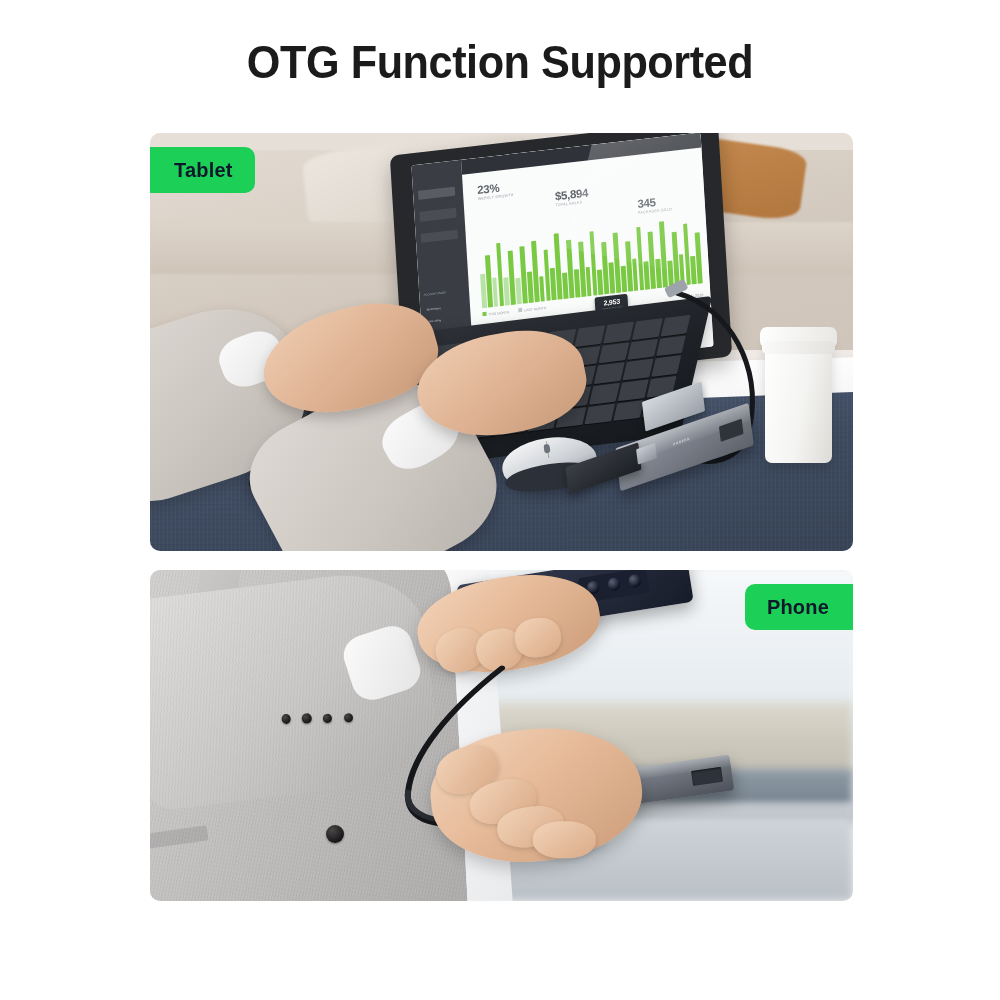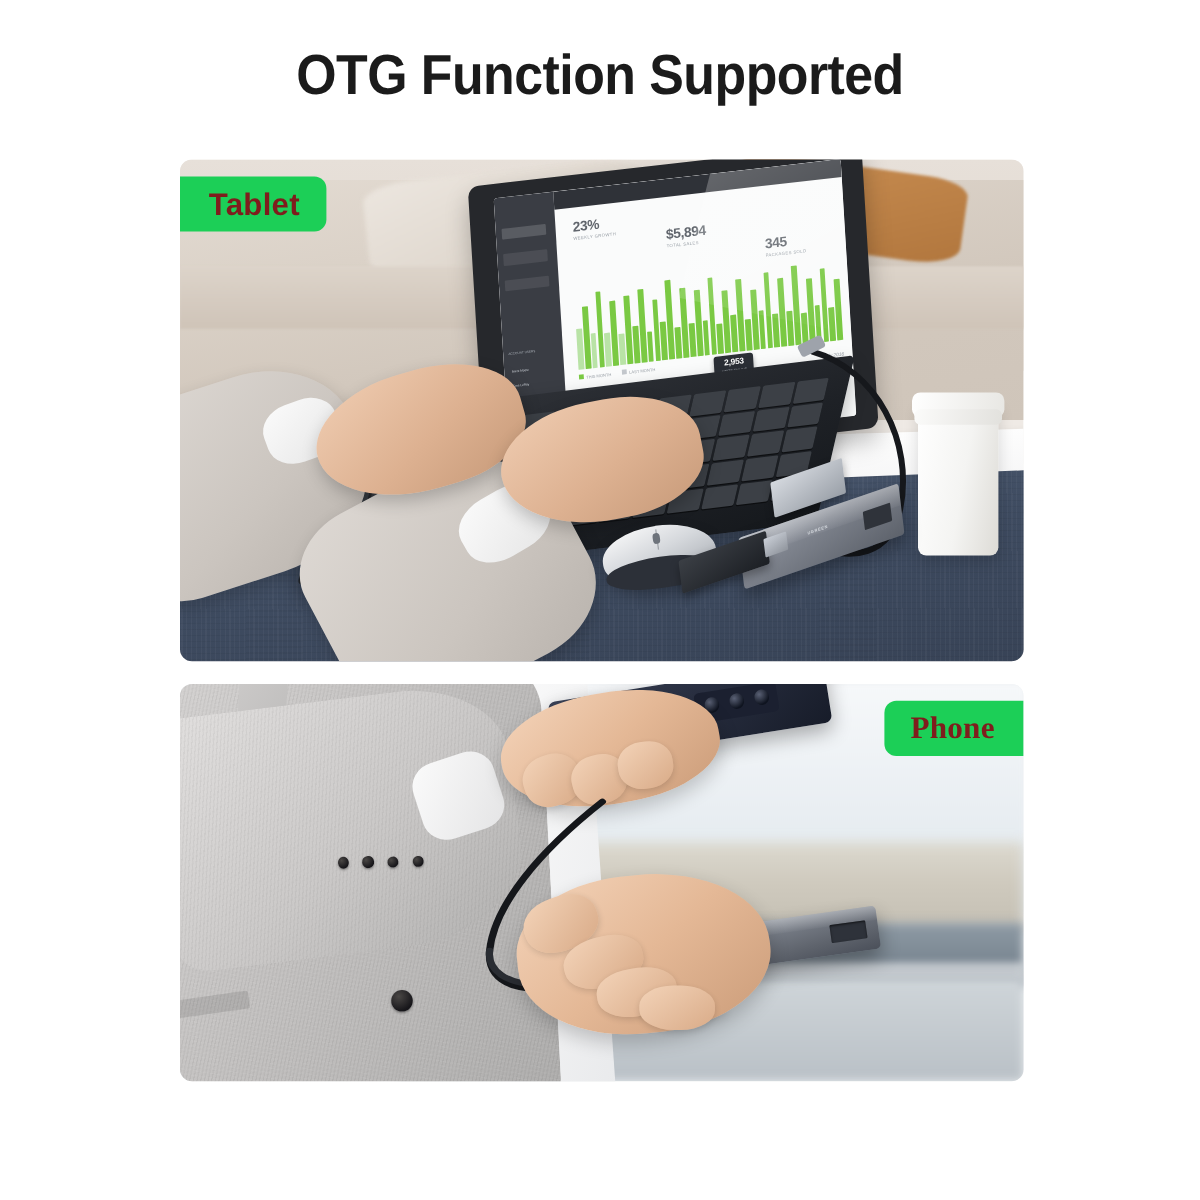--- a/index.html
+++ b/index.html
@@ -31,29 +31,29 @@
     white-space:nowrap;
   }
 
   
   .photo{
     position:absolute;
     overflow:hidden;
     border-radius:10px;
   }
   #photo-tablet{ left:150px; top:133px; width:703px; height:418px; }
-  #photo-phone { left:150px; top:570px; width:703px; height:331px;font-family:Liberation Serif, serif; }
+  #photo-phone { left:150px; top:570px; width:703px; height:331px; }
 
   
   .badge{
     position:absolute;
     height:46px;
     display:flex; align-items:center;
-    color:#7f1d1d;
-    font-size:26px; font-weight:bold;
+    color:#0f172a;
+    font-size:20px; font-weight:bold;
     background:#1ccf57;
     z-index:40;
     letter-spacing:0.2px;
   }
   #badge-tablet{
     left:0px; top:14px;
     padding:0 22px 0 24px;
     border-radius:0 10px 10px 0;
   }
   #badge-phone{

